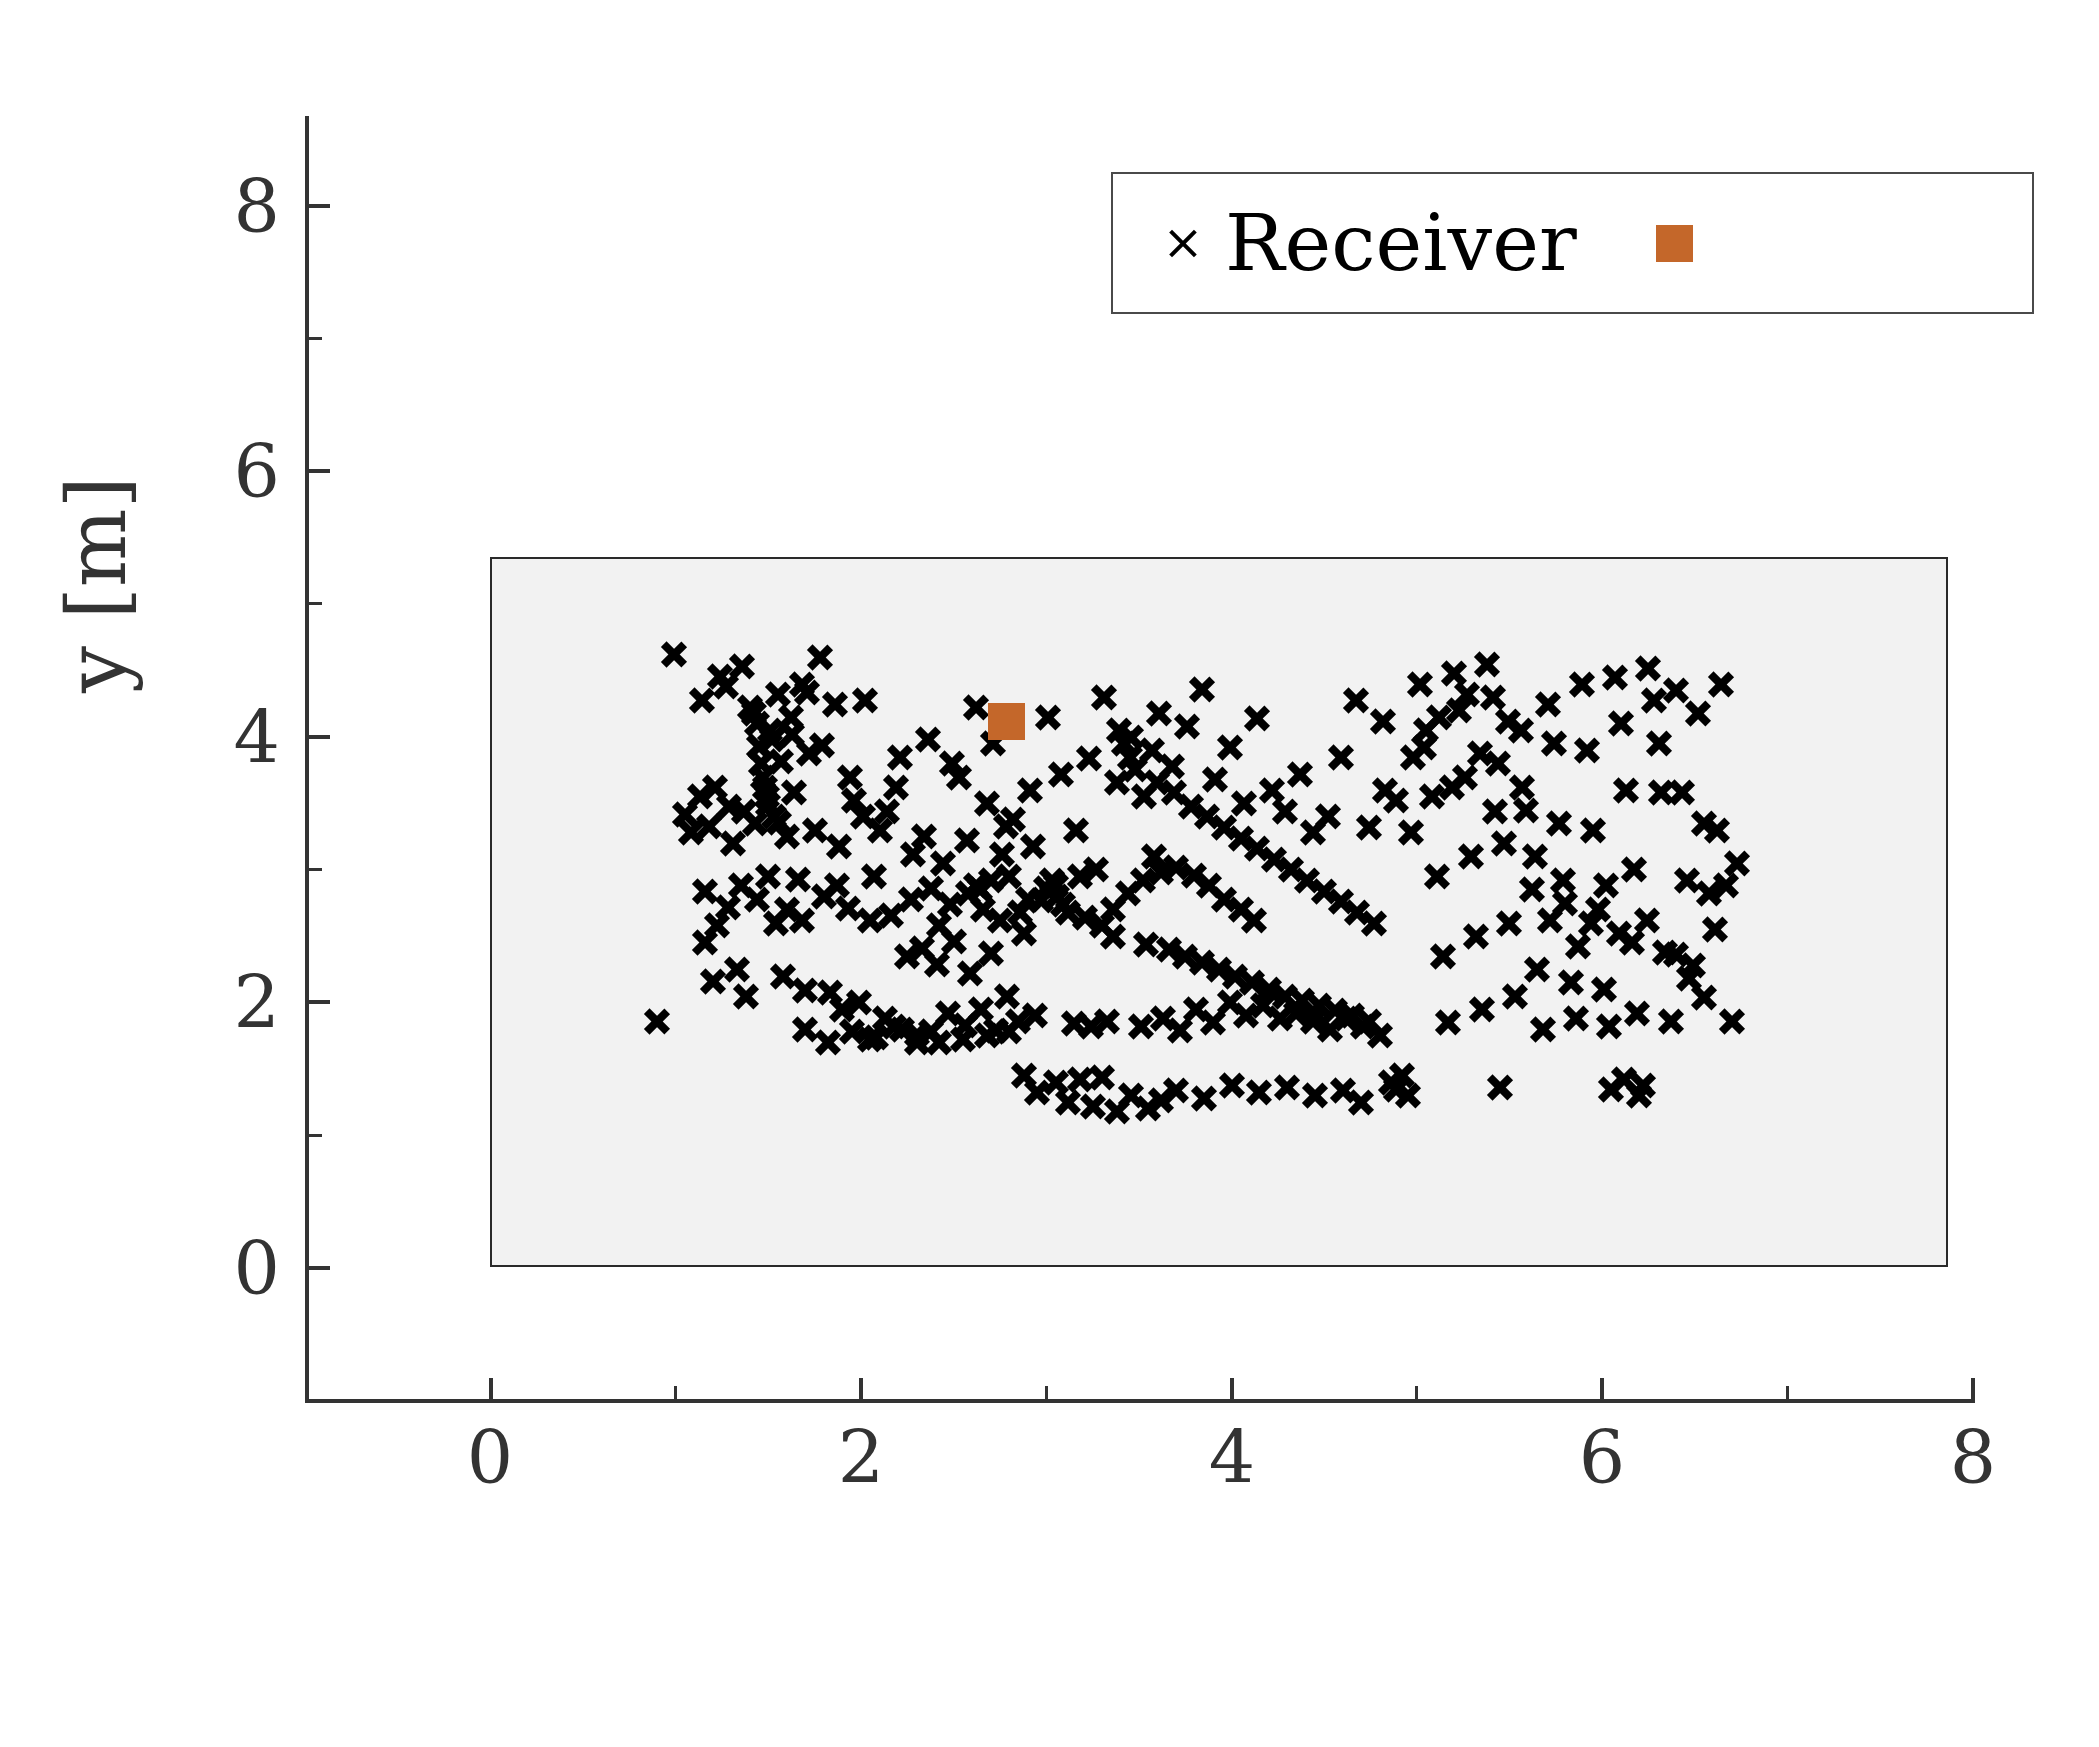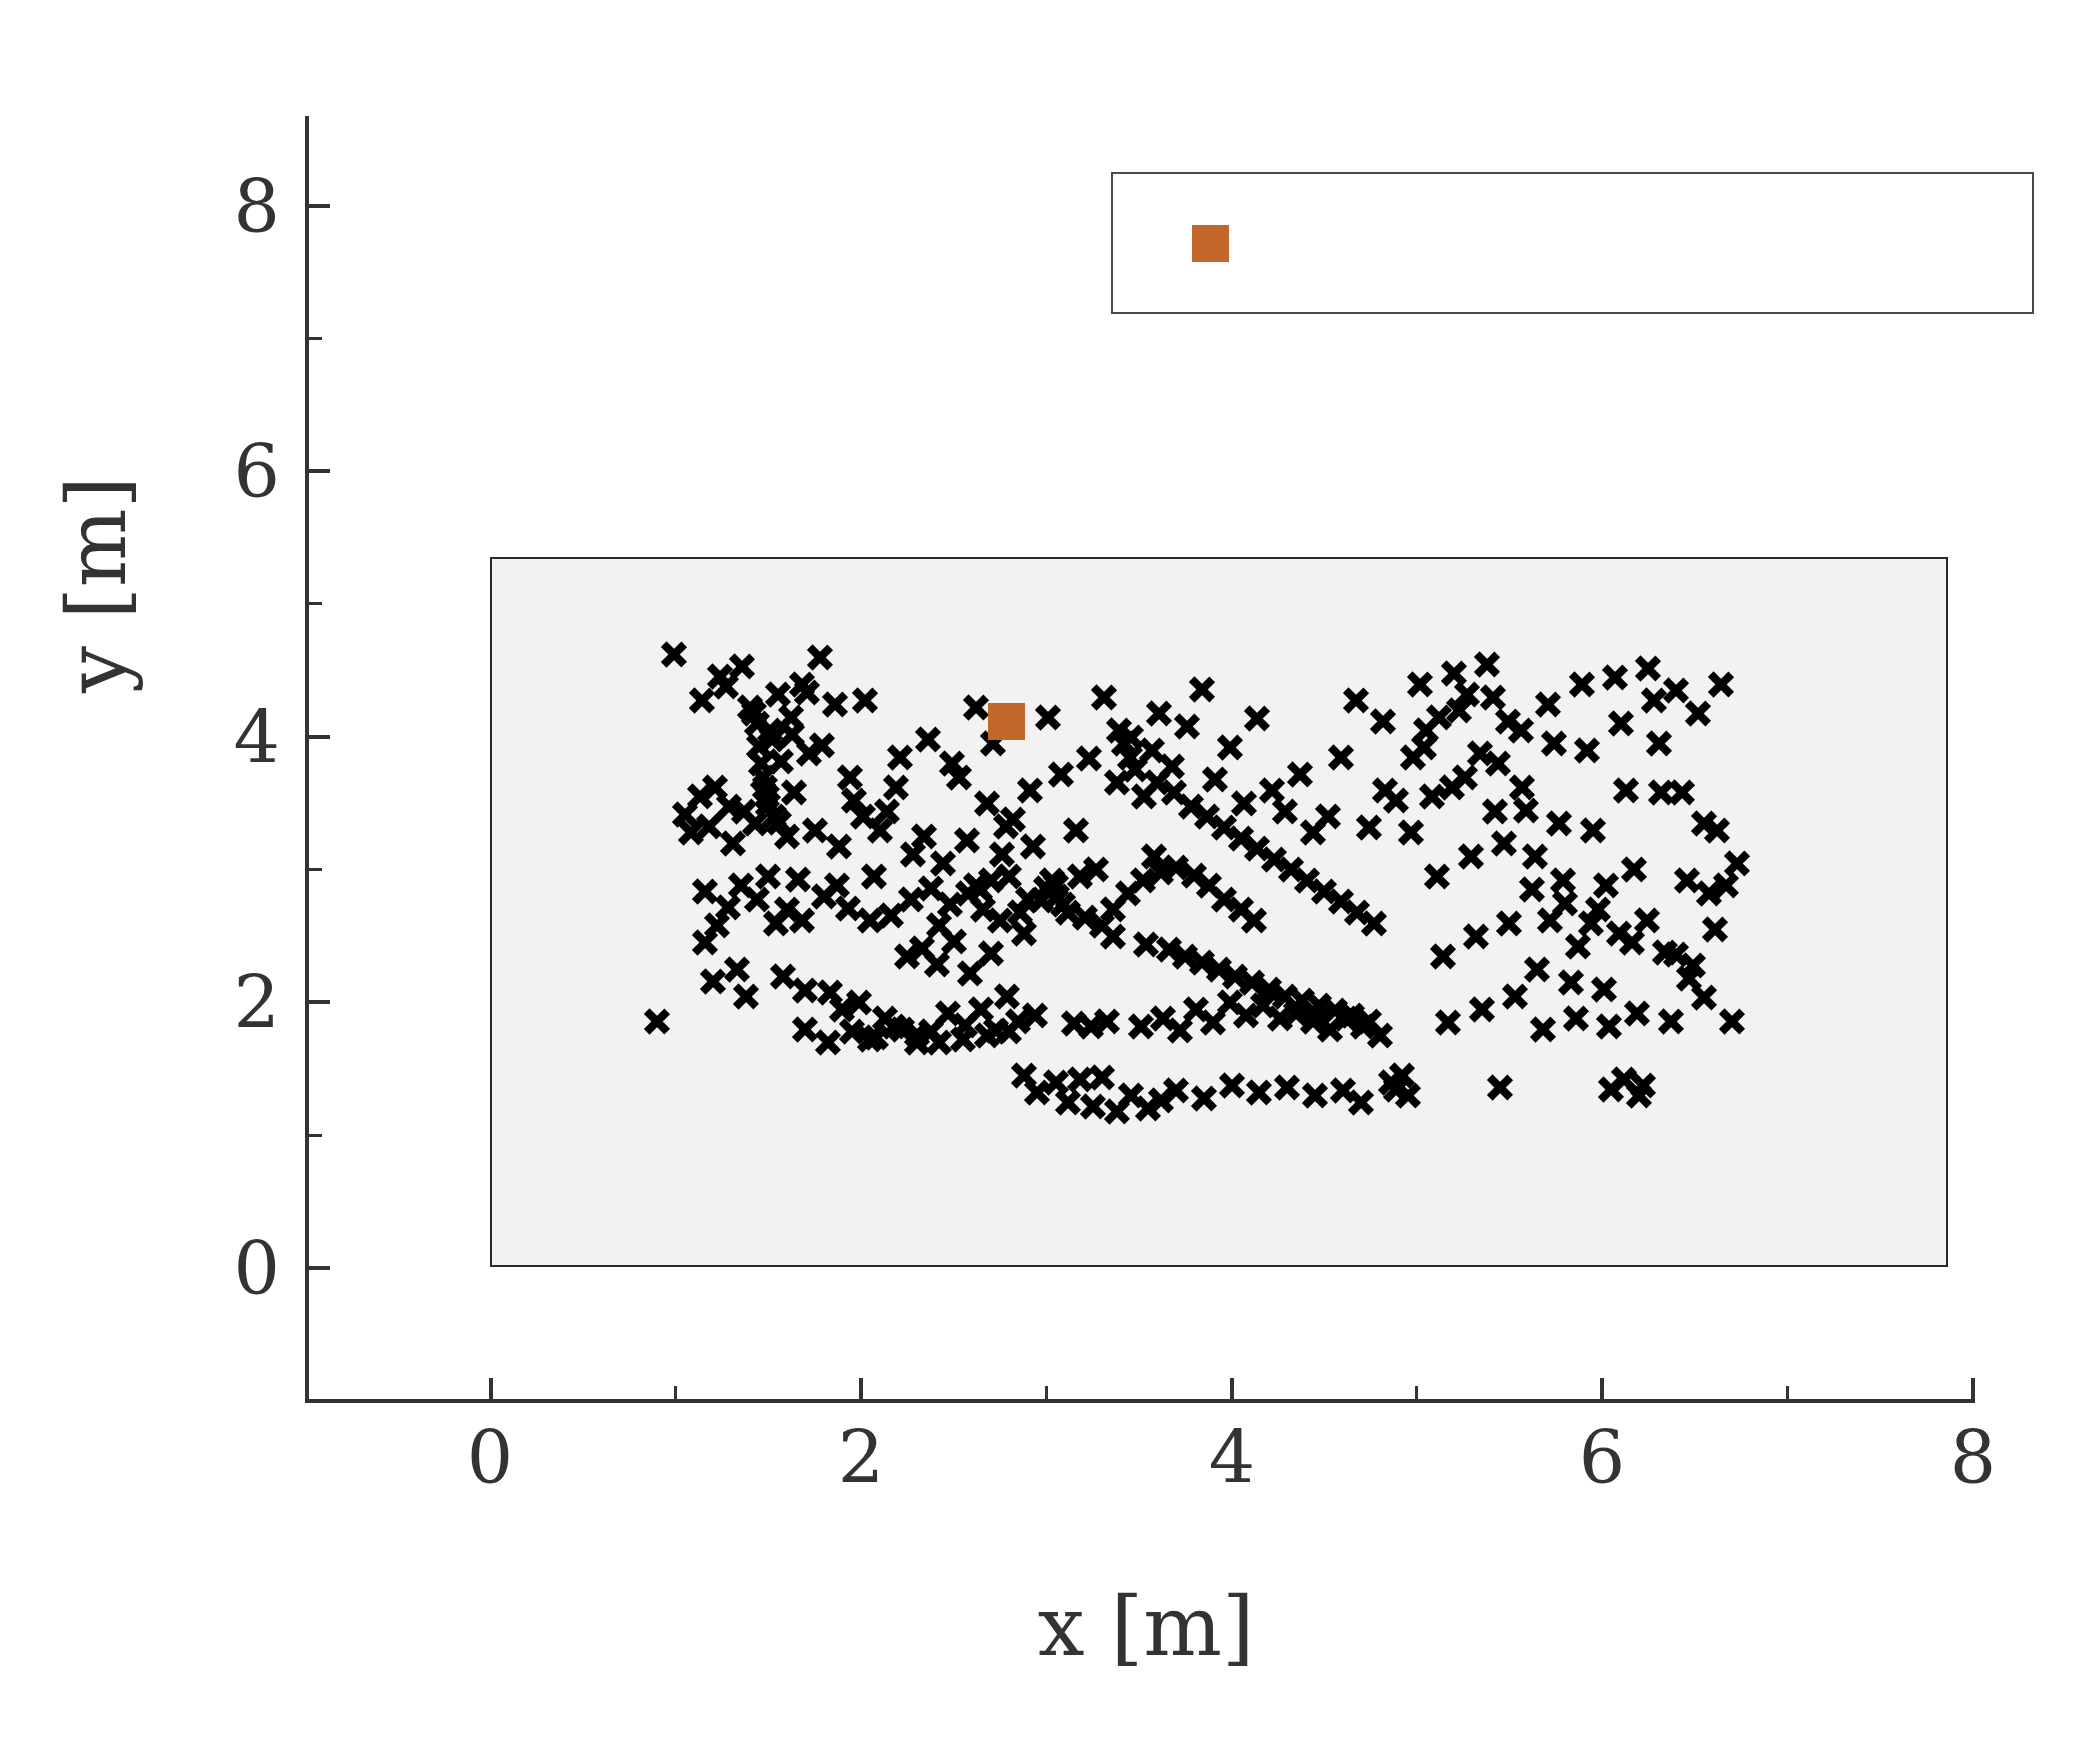--- a/index.html
+++ b/index.html
@@ -436,23 +436,26 @@
       <div class="marker-x" style="left: 757px; top: 899px;"></div>
       <div class="marker-x" style="left: 787px; top: 909px;"></div>
       <div class="marker-x" style="left: 802px; top: 920px;"></div>
       <div class="marker-x" style="left: 741px; top: 885px;"></div>
       <div class="marker-x" style="left: 728px; top: 907px;"></div>
       <div class="marker-x" style="left: 717px; top: 925px;"></div>
       <div class="marker-x" style="left: 705px; top: 942px;"></div>
       <div id="source-marker" style="position: absolute; background: rgb(196, 103, 42); left: 1006px; top: 721px;"></div>
     </div>
 
-  <div class="axis-title" id="x-axis-title">x [m]</div>
   <div class="axis-title" id="y-axis-title">y [m]</div>
 
   <div id="legend">
+    <div class="legend-entry" id="legend-entry-receiver">
+      <span class="legend-x"></span>
+      <span class="legend-label">Receiver</span>
+    </div>
     <div class="legend-entry" id="legend-entry-source">
       <span class="legend-swatch" id="legend-source-swatch" style="background: rgb(196, 103, 42);"></span>
     </div>
   </div>
 
 </div>
 
 
 </body></html>

